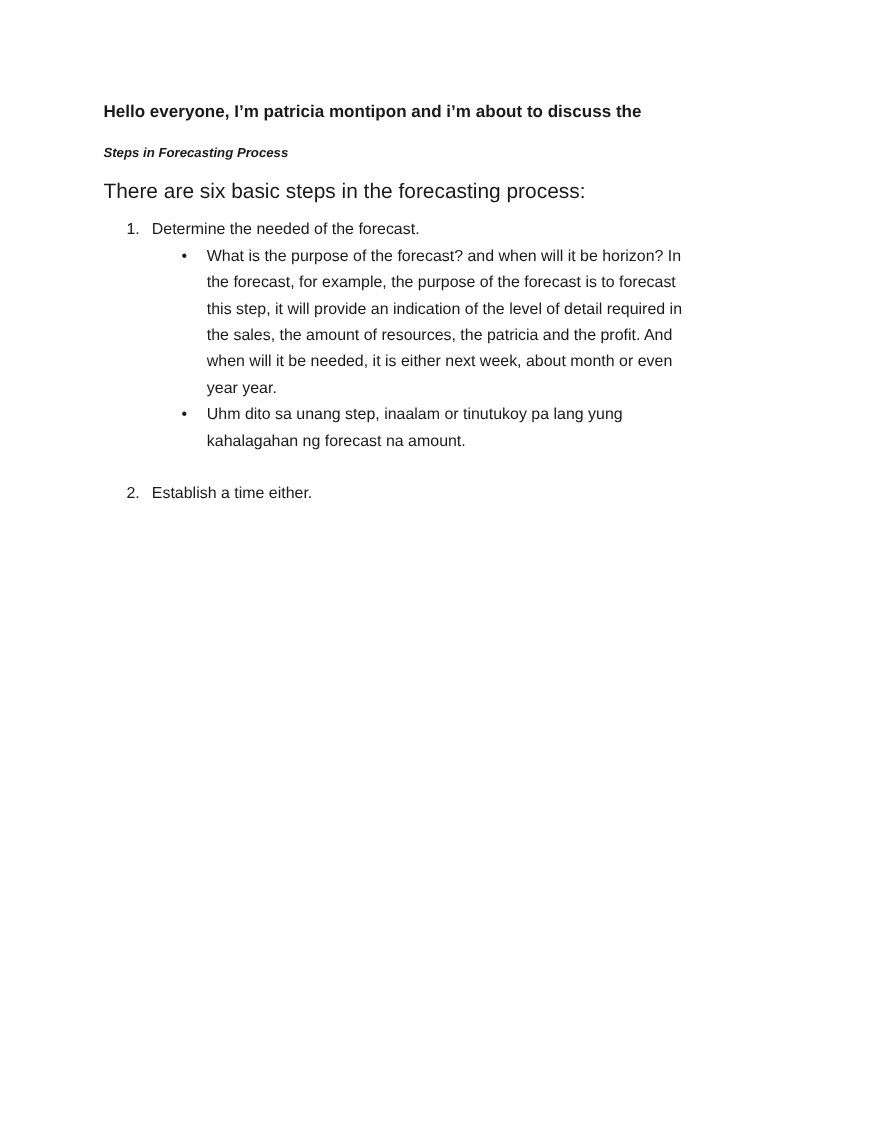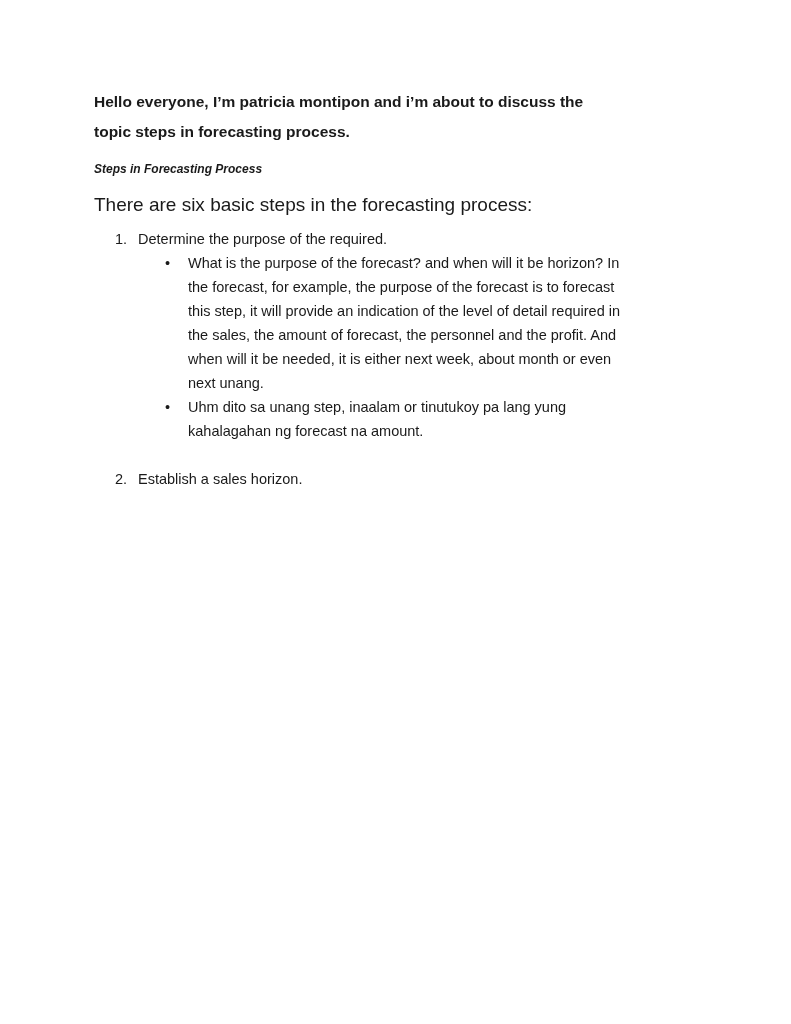--- a/index.html
+++ b/index.html
@@ -65,53 +65,52 @@
   .spacer { height: 24px; }
 </style>
 </head>
 <body>
 
 <div class="page">
   <div class="content">
 
     <p class="h1">
       <span class="line">Hello everyone, I’m patricia montipon and i’m about to discuss the</span>
-      <span class="line">topic steps in forecasting process.</span>
     </p>
 
     <p class="h2">Steps in Forecasting Process</p>
 
     <p class="para">There are six basic steps in the forecasting process:</p>
 
     <div class="num-row">
       <span class="num">1.</span>
-      <span class="num-text">Determine the purpose of the required.</span>
+      <span class="num-text">Determine the needed of the forecast.</span>
     </div>
 
     <div class="bullet-row">
       <span class="bullet-glyph">•</span>
       <span class="bullet-text">
         <span class="line">What is the purpose of the forecast? and when will it be horizon? In</span>
         <span class="line">the forecast, for example, the purpose of the forecast is to forecast</span>
         <span class="line">this step, it will provide an indication of the level of detail required in</span>
-        <span class="line">the sales, the amount of forecast, the personnel and the profit. And</span>
+        <span class="line">the sales, the amount of resources, the patricia and the profit. And</span>
         <span class="line">when will it be needed, it is either next week, about month or even</span>
-        <span class="line">next unang.</span>
+        <span class="line">year year.</span>
       </span>
     </div>
 
     <div class="bullet-row">
       <span class="bullet-glyph">•</span>
       <span class="bullet-text">
         <span class="line">Uhm dito sa unang step, inaalam or tinutukoy pa lang yung</span>
         <span class="line">kahalagahan ng forecast na amount.</span>
       </span>
     </div>
 
     <div class="spacer"></div>
 
     <div class="num-row">
       <span class="num">2.</span>
-      <span class="num-text">Establish a sales horizon.</span>
+      <span class="num-text">Establish a time either.</span>
     </div>
 
   </div>
 </div>
 
 </body></html>

